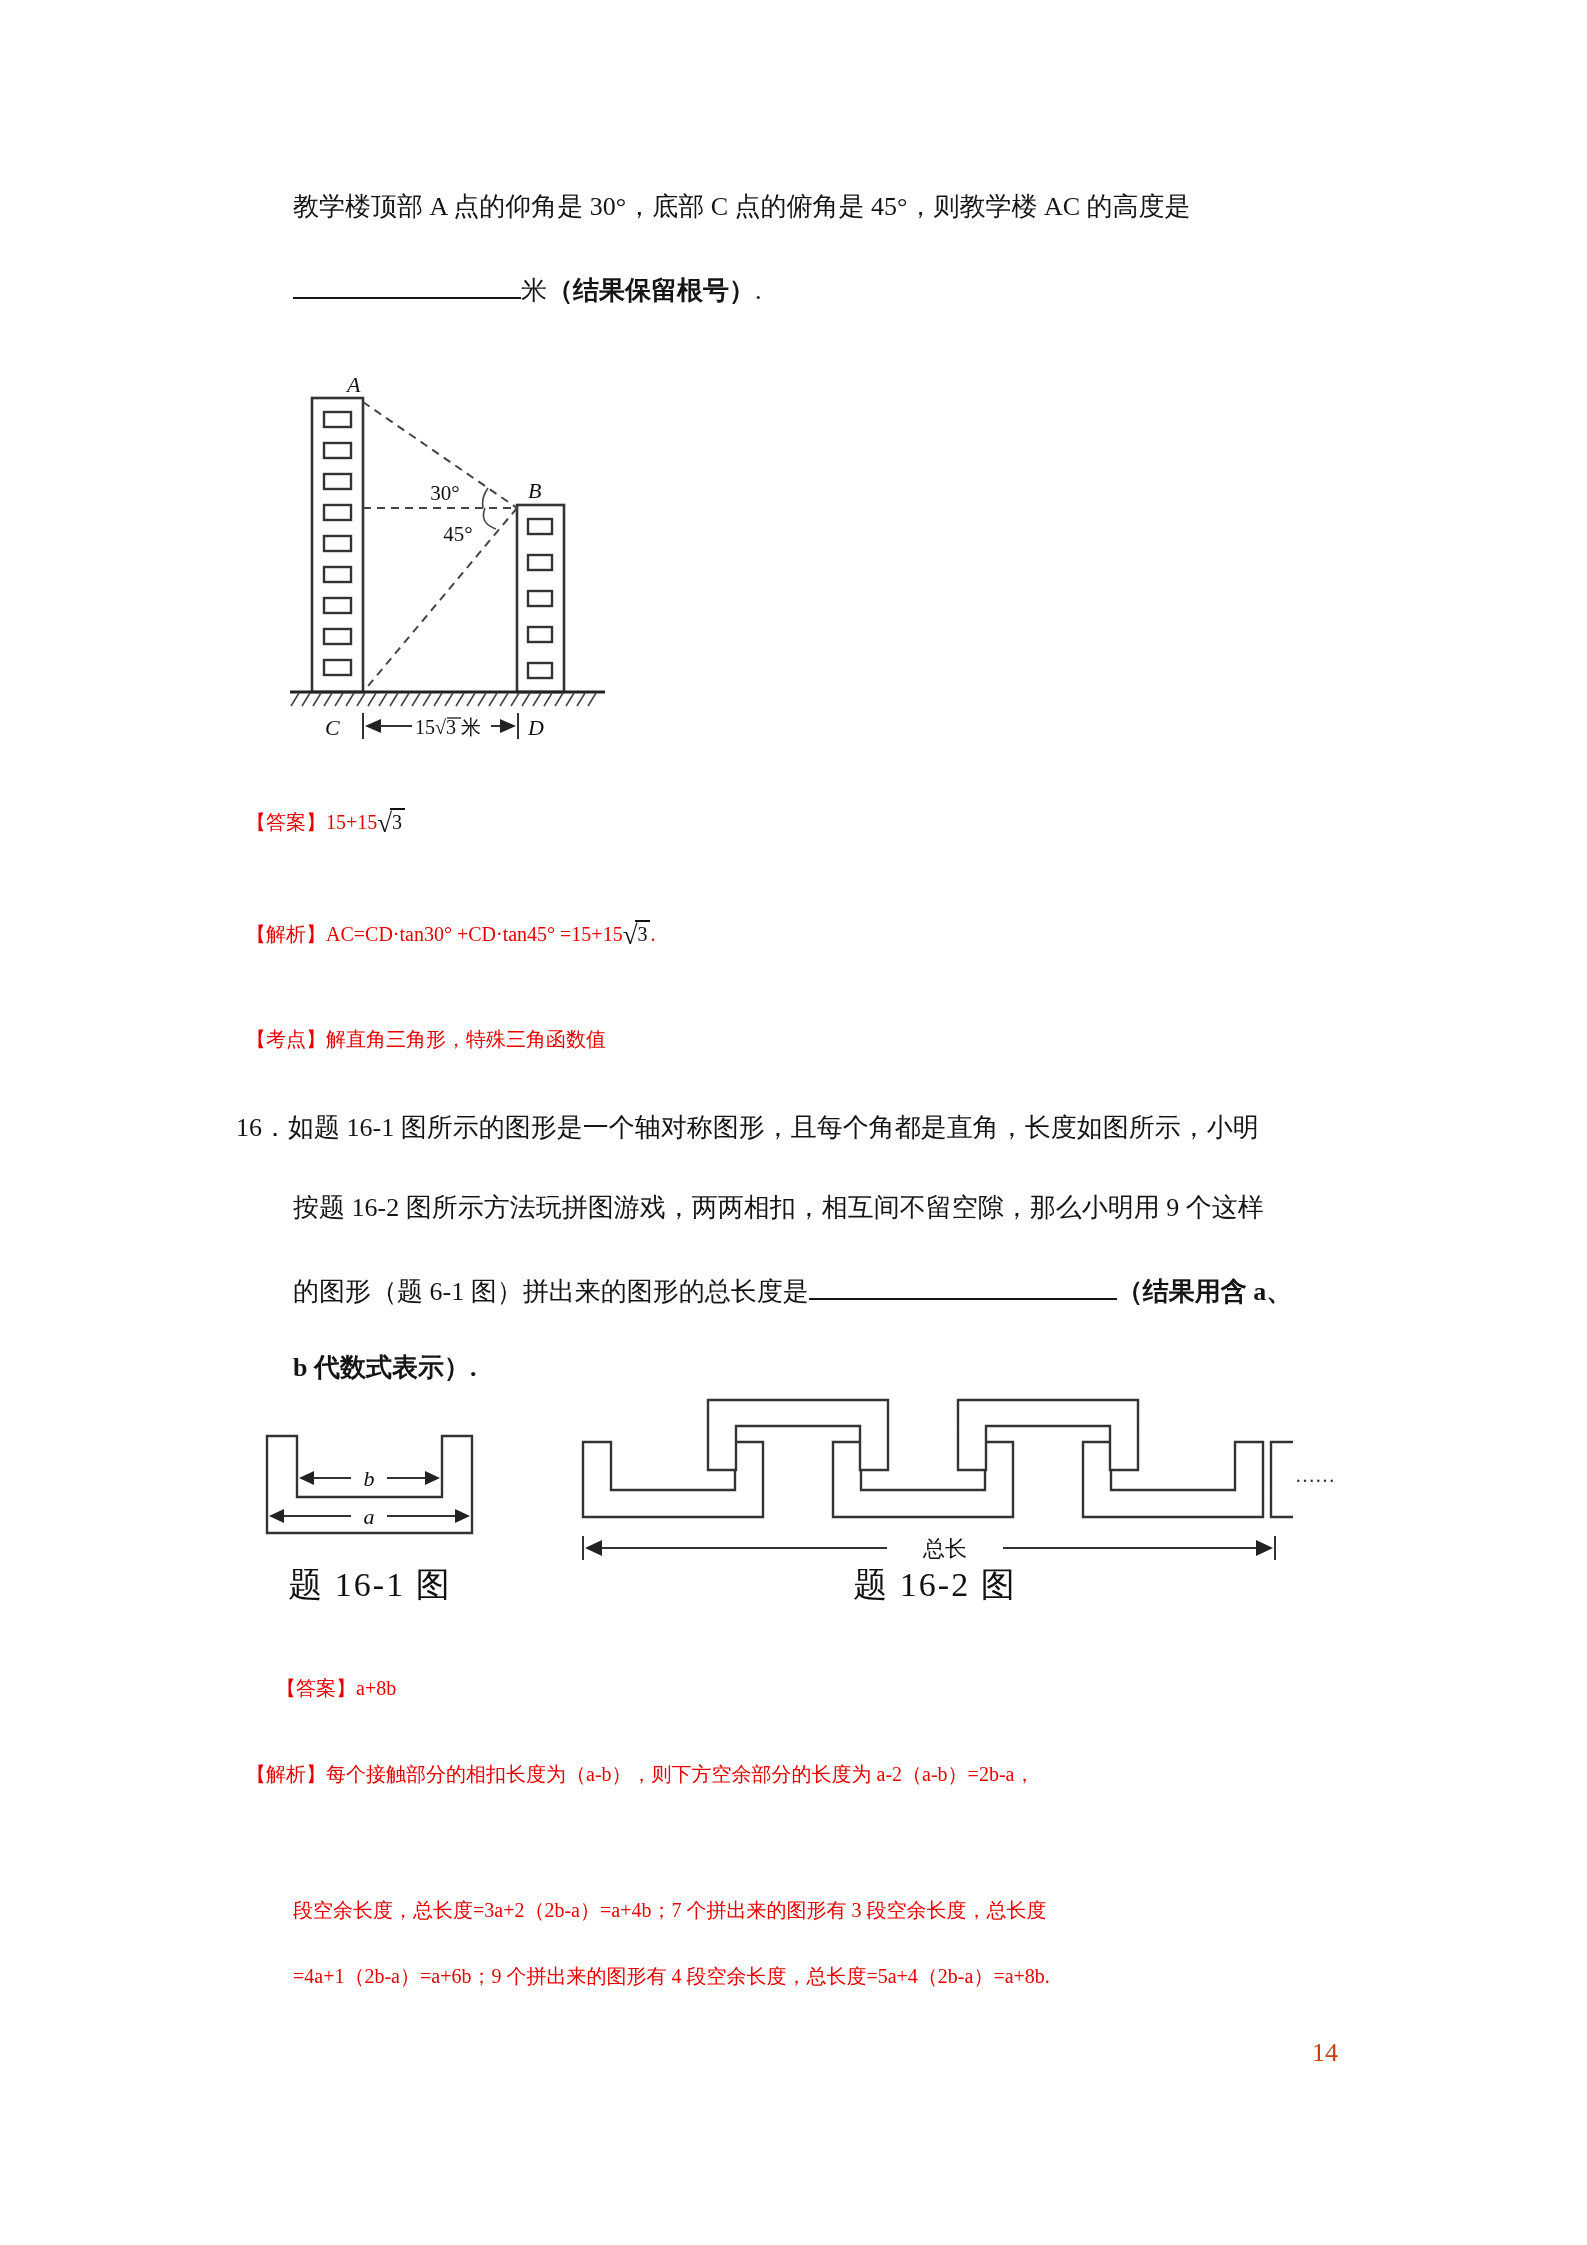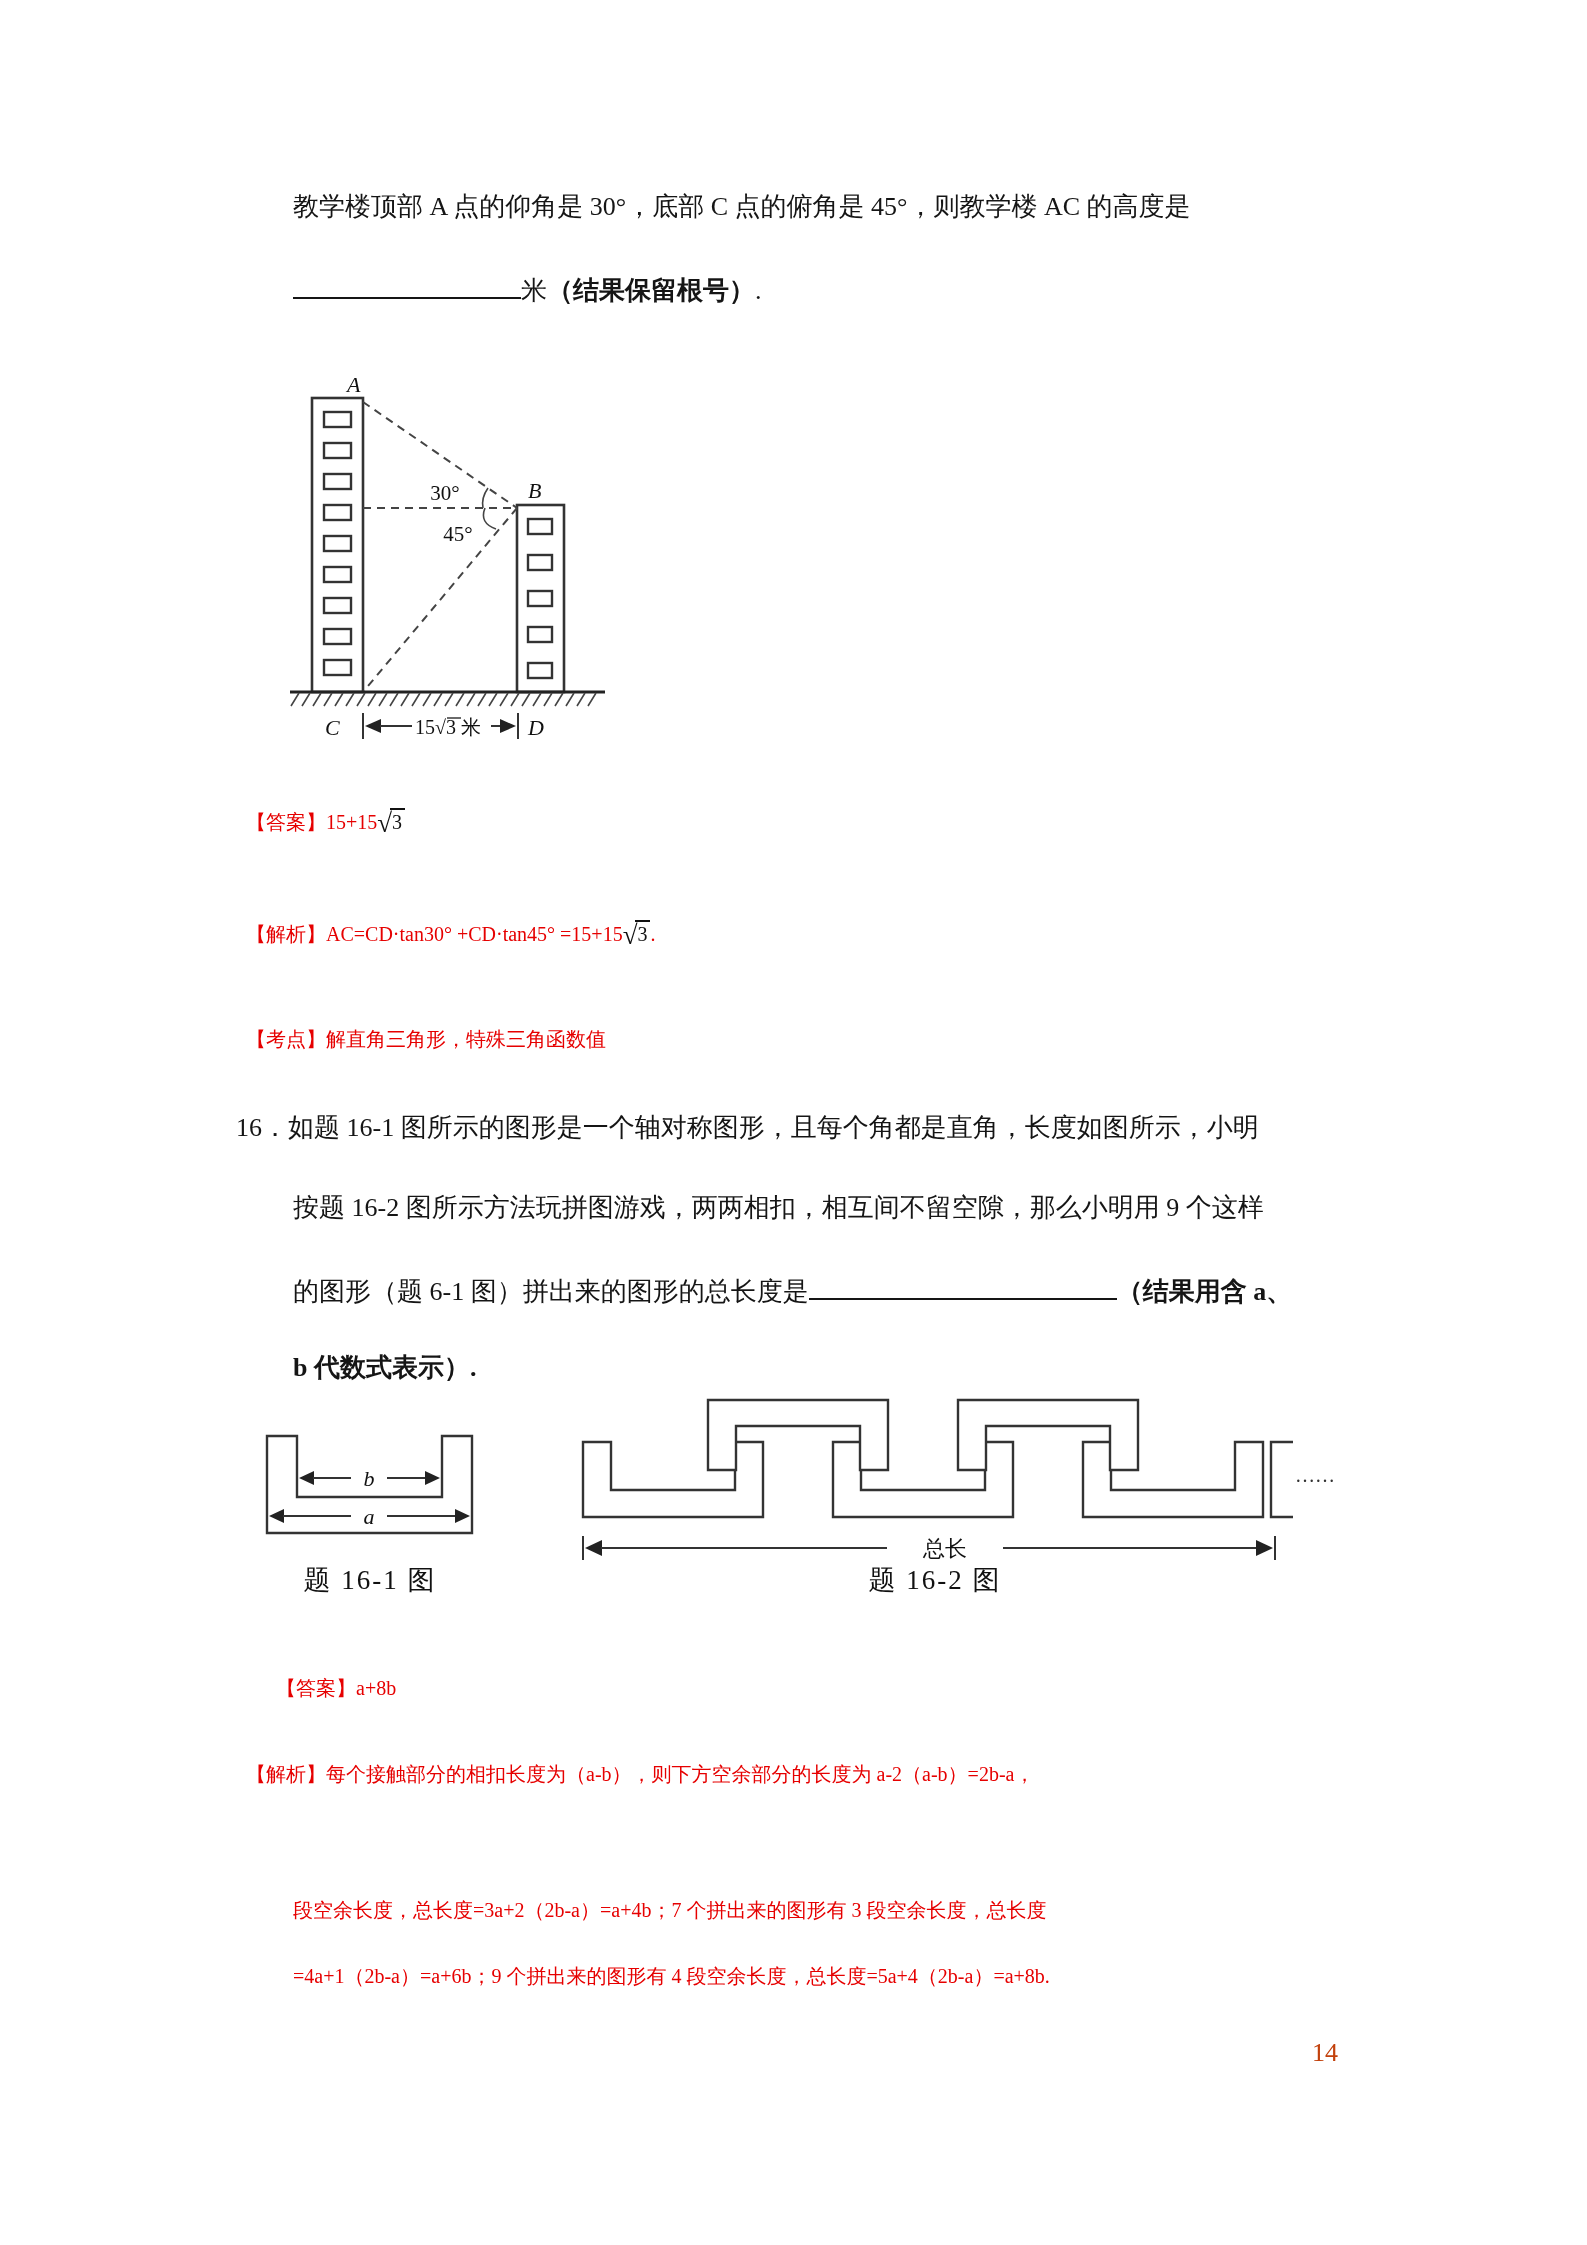--- a/index.html
+++ b/index.html
@@ -10,21 +10,21 @@
   .line{position:absolute;white-space:nowrap;font-size:26px;line-height:44px;color:#151515;}
   .red{color:#e60000;}
   .b{font-weight:bold;margin-top:7px;}
   .blank{display:inline-block;border-bottom:2.5px solid #151515;height:32px;vertical-align:baseline;}
   .blank-15{width:228px;}
   .blank-16{width:308px;}
   .sqrt{color:#111;white-space:nowrap;}
   .sqrt .sign{font-size:1.35em;vertical-align:-0.1em;letter-spacing:-2px;}
   .sqrt .rad{border-top:2.2px solid #111;padding:1px 3px 0 2px;}
   .ansline{font-size:20px;}
-  .caption{position:absolute;font-size:27px;letter-spacing:2px;color:#111;text-align:center;white-space:nowrap;}
+  .caption{position:absolute;font-size:34px;letter-spacing:2px;color:#111;text-align:center;white-space:nowrap;}
   .pagenum{position:absolute;font-size:26px;color:#c2410c;}
   svg{position:absolute;overflow:visible;}
   .bld{fill:#ffffff;stroke:#333;stroke-width:2.6;}
   .win{fill:#ffffff;stroke:#333;stroke-width:2.4;}
   .dash{fill:none;stroke:#444;stroke-width:2;stroke-dasharray:8 6;}
   .thin{fill:none;stroke:#444;stroke-width:1.6;}
   .solid{stroke:#333;stroke-width:2;}
   .thick{stroke:#222;stroke-width:3;}
   .shape{fill:#ffffff;stroke:#333;stroke-width:2.4;}
   .ah{fill:#222;stroke:none;}

